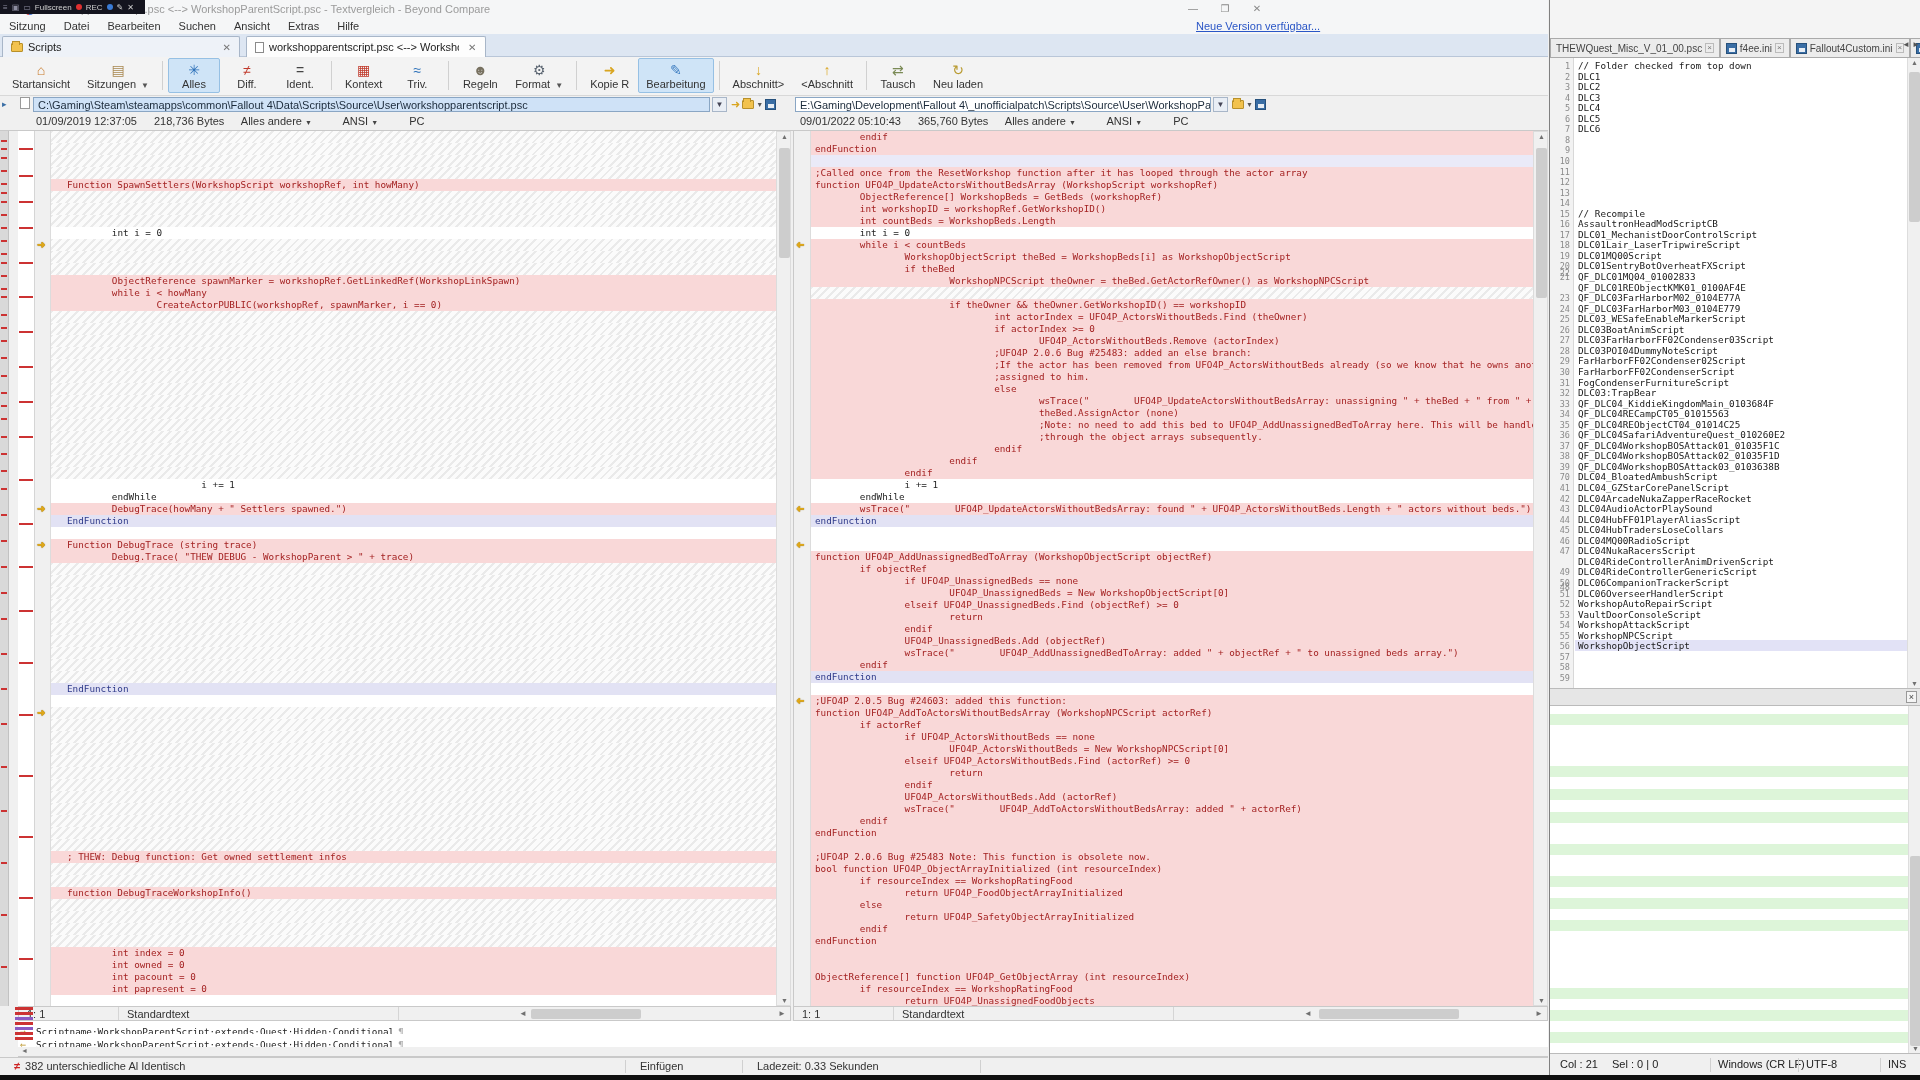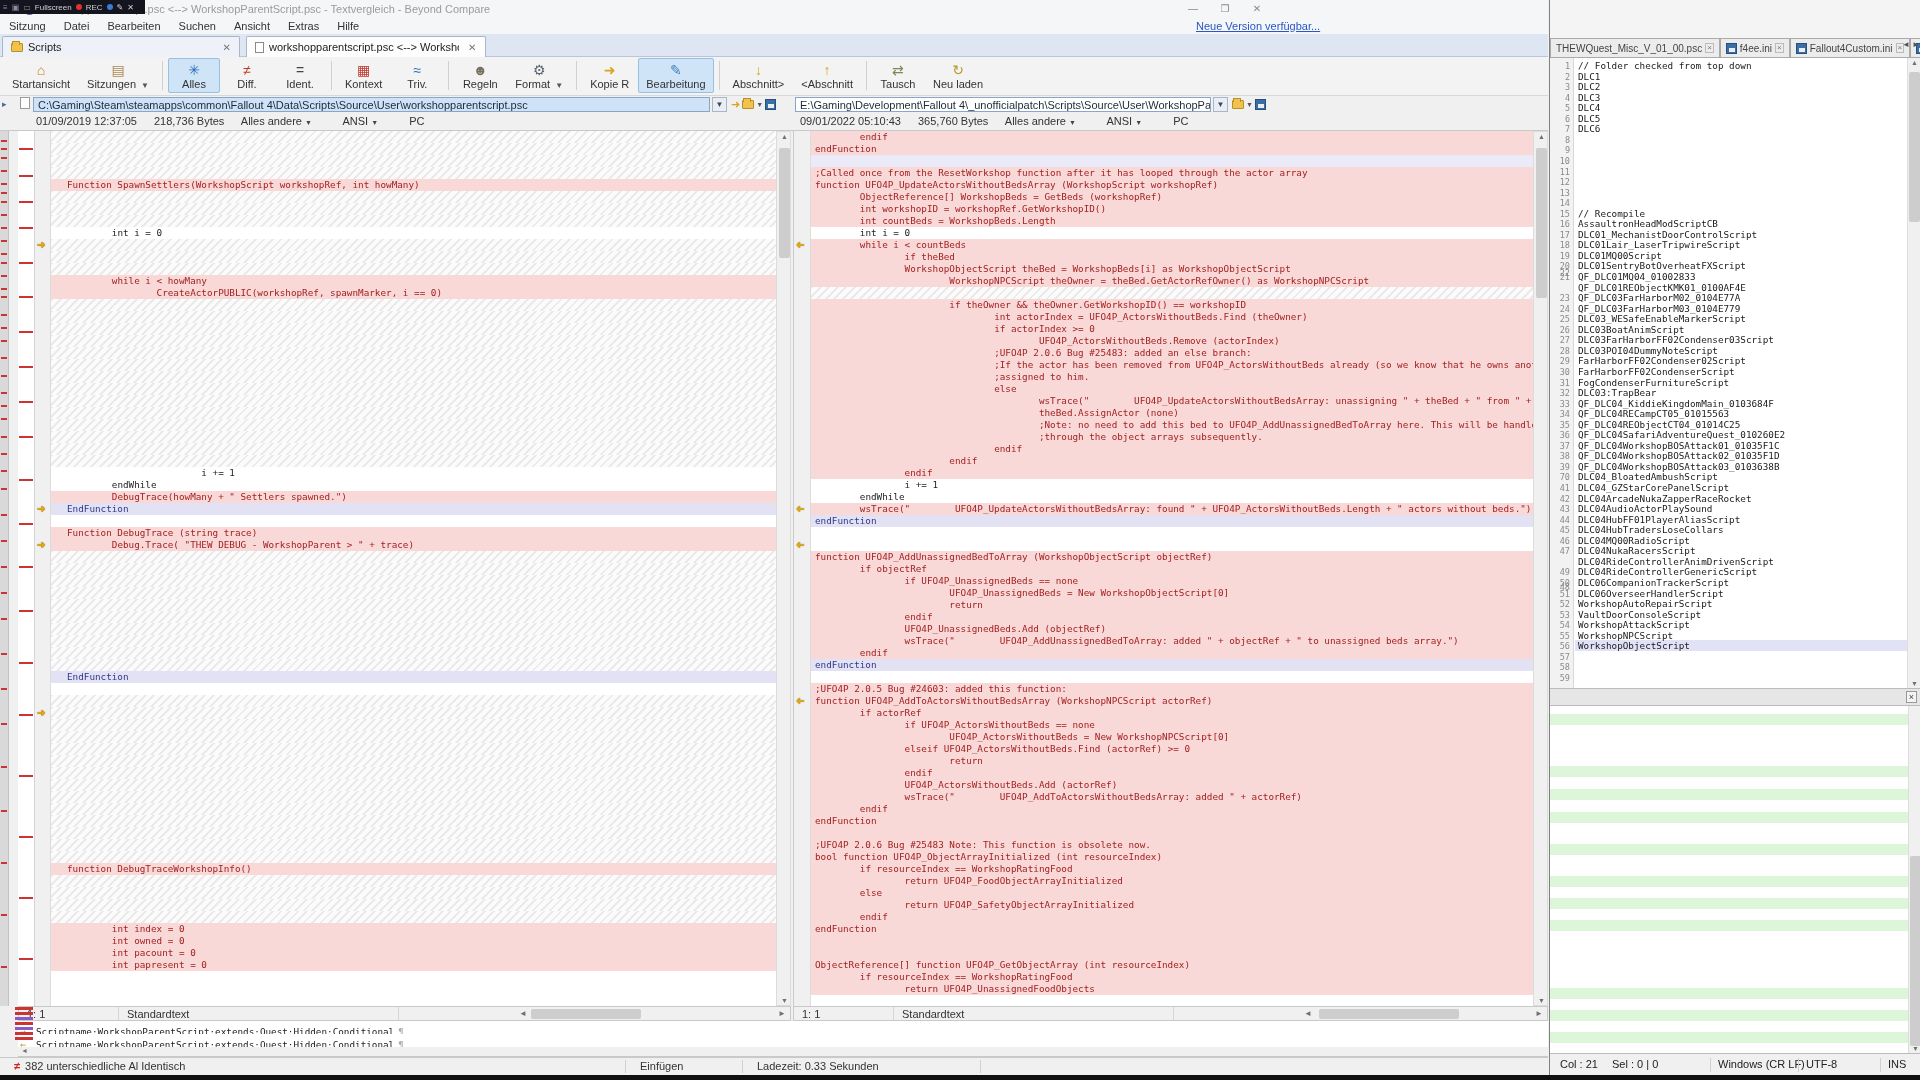--- a/index.html
+++ b/index.html
@@ -401,20 +401,21 @@
         <div class="row r-h"></div>
         <div class="row r-h"></div>
         <div class="row r-p">Function SpawnSettlers(WorkshopScript workshopRef, int howMany)</div>
         <div class="row r-h"></div>
         <div class="row r-h"></div>
         <div class="row r-h"></div>
         <div class="row r-w">	int i = 0</div>
         <div class="row r-h"></div>
         <div class="row r-h"></div>
         <div class="row r-h"></div>
+        <div class="row r-p">	ObjectReference spawnMarker = workshopRef.GetLinkedRef(WorkshopLinkSpawn)</div>
         <div class="row r-p">	while i &lt; howMany</div>
         <div class="row r-p">		CreateActorPUBLIC(workshopRef, spawnMarker, i == 0)</div>
         <div class="row r-h"></div>
         <div class="row r-h"></div>
         <div class="row r-h"></div>
         <div class="row r-h"></div>
         <div class="row r-h"></div>
         <div class="row r-h"></div>
         <div class="row r-h"></div>
         <div class="row r-h"></div>
@@ -448,20 +449,21 @@
         <div class="row r-h"></div>
         <div class="row r-h"></div>
         <div class="row r-h"></div>
         <div class="row r-h"></div>
         <div class="row r-h"></div>
         <div class="row r-h"></div>
         <div class="row r-h"></div>
         <div class="row r-h"></div>
         <div class="row r-h"></div>
         <div class="row r-h"></div>
+        <div class="row r-p">; THEW: Debug function: Get owned settlement infos</div>
         <div class="row r-h"></div>
         <div class="row r-h"></div>
         <div class="row r-p">function DebugTraceWorkshopInfo()</div>
         <div class="row r-h"></div>
         <div class="row r-h"></div>
         <div class="row r-h"></div>
         <div class="row r-h"></div>
         <div class="row r-p">	int index = 0</div>
         <div class="row r-p">	int owned = 0</div>
         <div class="row r-p">	int pacount = 0</div>
@@ -483,22 +485,22 @@
         <div class="row r-p">	endif</div>
         <div class="row r-p">endFunction</div>
         <div class="row r-lb"></div>
         <div class="row r-p">;Called once from the ResetWorkshop function after it has looped through the actor array</div>
         <div class="row r-p">function UFO4P_UpdateActorsWithoutBedsArray (WorkshopScript workshopRef)</div>
         <div class="row r-p">	ObjectReference[] WorkshopBeds = GetBeds (workshopRef)</div>
         <div class="row r-p">	int workshopID = workshopRef.GetWorkshopID()</div>
         <div class="row r-p">	int countBeds = WorkshopBeds.Length</div>
         <div class="row r-w">	int i = 0</div>
         <div class="row r-p">	while i &lt; countBeds</div>
+        <div class="row r-p">		WorkshopObjectScript theBed = WorkshopBeds[i] as WorkshopObjectScript</div>
         <div class="row r-p">		if theBed</div>
-        <div class="row r-p">		WorkshopObjectScript theBed = WorkshopBeds[i] as WorkshopObjectScript</div>
         <div class="row r-p">			WorkshopNPCScript theOwner = theBed.GetActorRefOwner() as WorkshopNPCScript</div>
         <div class="row r-h"></div>
         <div class="row r-p">			if theOwner &amp;&amp; theOwner.GetWorkshopID() == workshopID</div>
         <div class="row r-p">				int actorIndex = UFO4P_ActorsWithoutBeds.Find (theOwner)</div>
         <div class="row r-p">				if actorIndex &gt;= 0</div>
         <div class="row r-p">					UFO4P_ActorsWithoutBeds.Remove (actorIndex)</div>
         <div class="row r-p">				;UFO4P 2.0.6 Bug #25483: added an else branch:</div>
         <div class="row r-p">				;If the actor has been removed from UFO4P_ActorsWithoutBeds already (so we know that he owns anoth</div>
         <div class="row r-p">				;assigned to him.</div>
         <div class="row r-p">				else</div>
@@ -512,20 +514,21 @@
         <div class="row r-w">		i += 1</div>
         <div class="row r-w">	endWhile</div>
         <div class="row r-p">	wsTrace("        UFO4P_UpdateActorsWithoutBedsArray: found " + UFO4P_ActorsWithoutBeds.Length + " actors without beds.")</div>
         <div class="row r-l">endFunction</div>
         <div class="row r-b"></div>
         <div class="row r-b"></div>
         <div class="row r-p">function UFO4P_AddUnassignedBedToArray (WorkshopObjectScript objectRef)</div>
         <div class="row r-p">	if objectRef</div>
         <div class="row r-p">		if UFO4P_UnassignedBeds == none</div>
         <div class="row r-p">			UFO4P_UnassignedBeds = New WorkshopObjectScript[0]</div>
+        <div class="row r-p">		elseif UFO4P_UnassignedBeds.Find (objectRef) &gt;= 0</div>
         <div class="row r-p">			return</div>
         <div class="row r-p">		endif</div>
         <div class="row r-p">		UFO4P_UnassignedBeds.Add (objectRef)</div>
         <div class="row r-p">		wsTrace("        UFO4P_AddUnassignedBedToArray: added " + objectRef + " to unassigned beds array.")</div>
         <div class="row r-p">	endif</div>
         <div class="row r-l">endFunction</div>
         <div class="row r-b"></div>
         <div class="row r-p">;UFO4P 2.0.5 Bug #24603: added this function:</div>
         <div class="row r-p">function UFO4P_AddToActorsWithoutBedsArray (WorkshopNPCScript actorRef)</div>
         <div class="row r-p">	if actorRef</div>

